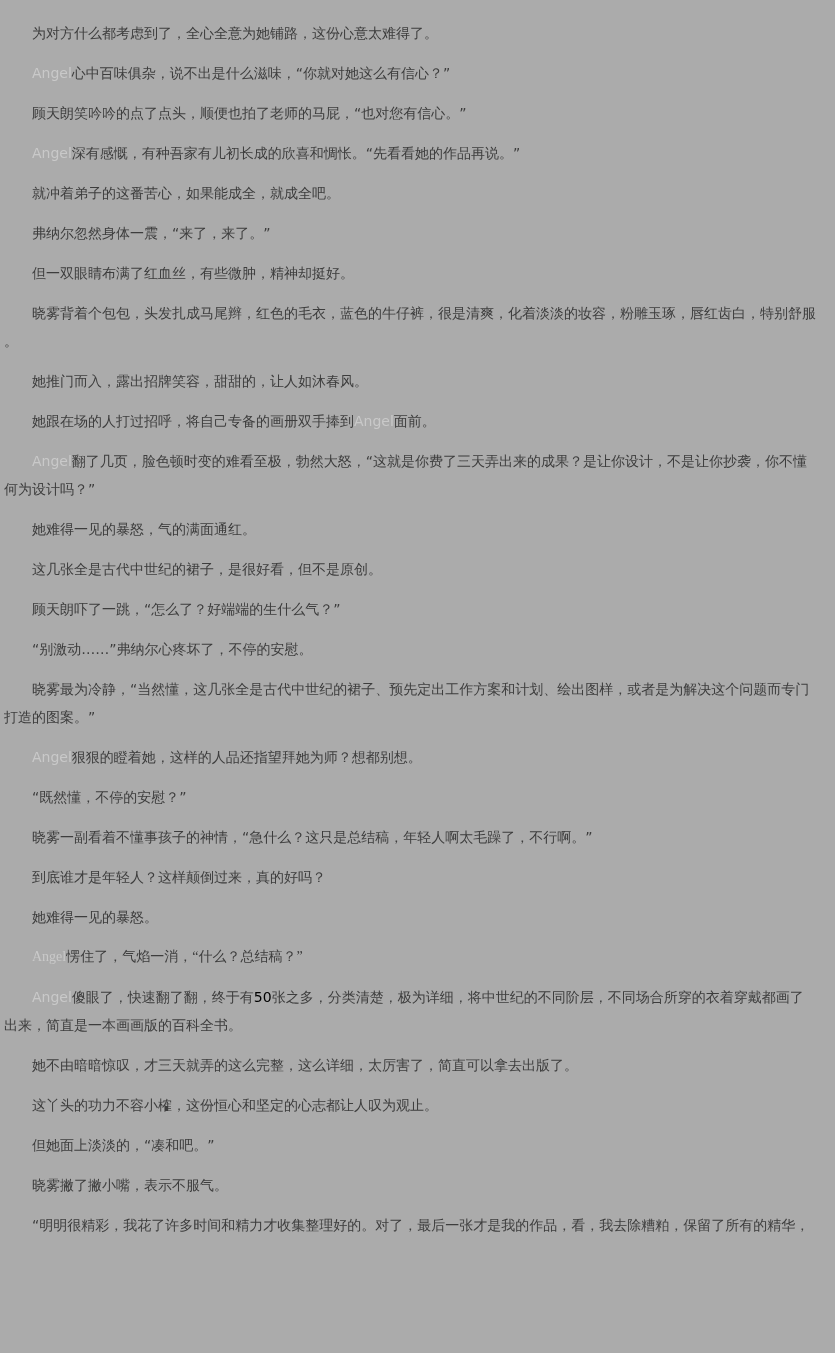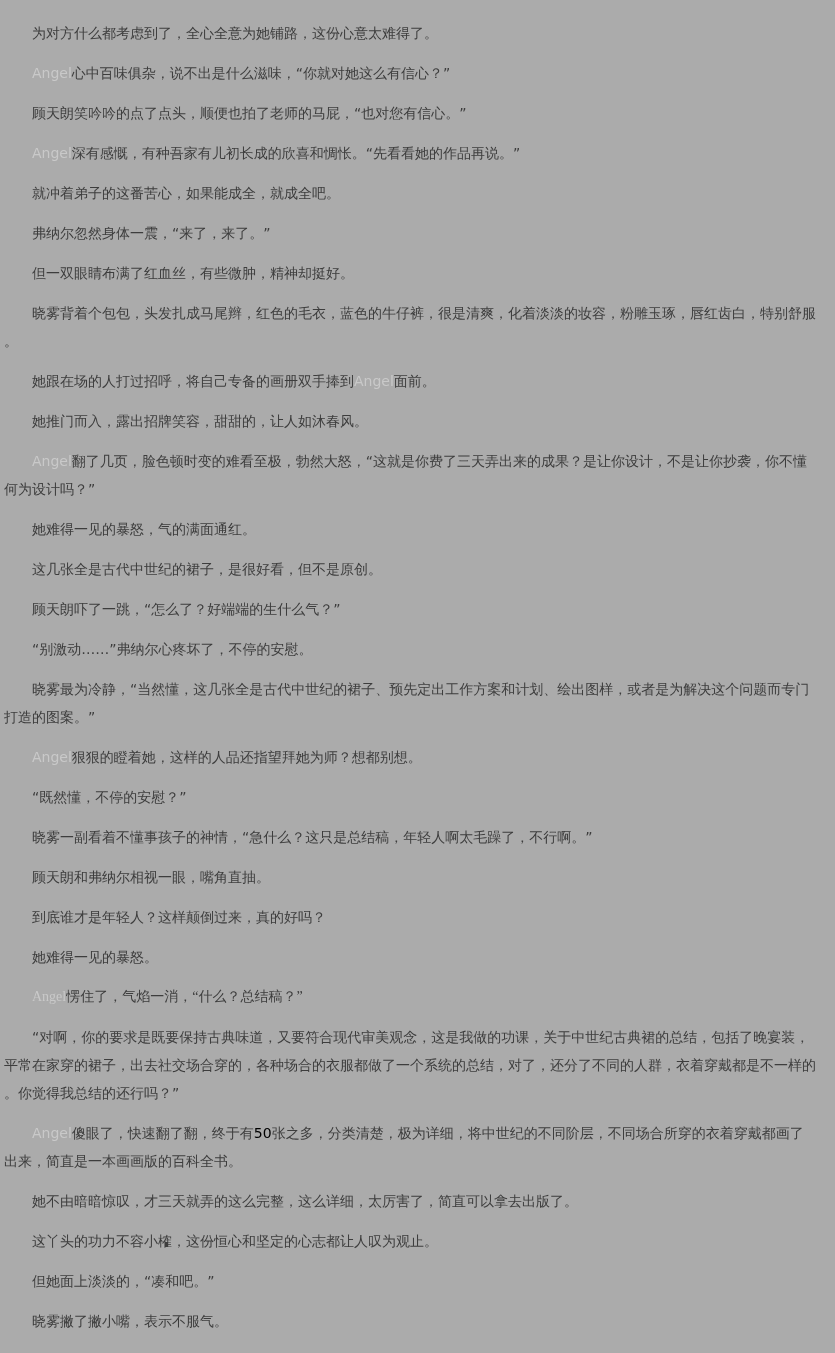--- a/index.html
+++ b/index.html
@@ -38,36 +38,34 @@
 <div class="page" style="background: rgb(171, 171, 171);">
   <div id="paragraph-list">
       <p class="novel-line" style="color: rgb(61, 61, 61);">为对方什么都考虑到了，全心全意为她铺路，这份心意太难得了。</p>
       <p class="novel-line" style="color: rgb(61, 61, 61);"><span class="ascii" style="color: rgb(201, 201, 201);">Angel</span>心中百味俱杂，说不出是什么滋味，“你就对她这么有信心？”</p>
       <p class="novel-line" style="color: rgb(61, 61, 61);">顾天朗笑吟吟的点了点头，顺便也拍了老师的马屁，“也对您有信心。”</p>
       <p class="novel-line" style="color: rgb(61, 61, 61);"><span class="ascii" style="color: rgb(201, 201, 201);">Angel</span>深有感慨，有种吾家有儿初长成的欣喜和惆怅。“先看看她的作品再说。”</p>
       <p class="novel-line" style="color: rgb(61, 61, 61);">就冲着弟子的这番苦心，如果能成全，就成全吧。</p>
       <p class="novel-line" style="color: rgb(61, 61, 61);">弗纳尔忽然身体一震，“来了，来了。”</p>
       <p class="novel-line" style="color: rgb(61, 61, 61);">但一双眼睛布满了红血丝，有些微肿，精神却挺好。</p>
       <p class="novel-line" style="color: rgb(61, 61, 61);">晓雾背着个包包，头发扎成马尾辫，红色的毛衣，蓝色的牛仔裤，很是清爽，化着淡淡的妆容，粉雕玉琢，唇红齿白，特别舒服。</p>
+      <p class="novel-line" style="color: rgb(61, 61, 61);">她推门而入，露出招牌笑容，甜甜的，让人如沐春风。</p>
       <p class="novel-line" style="color: rgb(61, 61, 61);">她跟在场的人打过招呼，将自己专备的画册双手捧到<span class="ascii" style="color: rgb(201, 201, 201);">Angel</span>面前。</p>
-      <p class="novel-line" style="color: rgb(61, 61, 61);">她推门而入，露出招牌笑容，甜甜的，让人如沐春风。</p>
       <p class="novel-line" style="color: rgb(61, 61, 61);"><span class="ascii" style="color: rgb(201, 201, 201);">Angel</span>翻了几页，脸色顿时变的难看至极，勃然大怒，“这就是你费了三天弄出来的成果？是让你设计，不是让你抄袭，你不懂何为设计吗？”</p>
       <p class="novel-line" style="color: rgb(61, 61, 61);">她难得一见的暴怒，气的满面通红。</p>
       <p class="novel-line" style="color: rgb(61, 61, 61);">这几张全是古代中世纪的裙子，是很好看，但不是原创。</p>
       <p class="novel-line" style="color: rgb(61, 61, 61);">顾天朗吓了一跳，“怎么了？好端端的生什么气？”</p>
       <p class="novel-line" style="color: rgb(61, 61, 61);">“别激动……”弗纳尔心疼坏了，不停的安慰。</p>
       <p class="novel-line" style="color: rgb(61, 61, 61);">晓雾最为冷静，“当然懂，这几张全是古代中世纪的裙子、预先定出工作方案和计划、绘出图样，或者是为解决这个问题而专门打造的图案。”</p>
       <p class="novel-line" style="color: rgb(61, 61, 61);"><span class="ascii" style="color: rgb(201, 201, 201);">Angel</span>狠狠的瞪着她，这样的人品还指望拜她为师？想都别想。</p>
       <p class="novel-line" style="color: rgb(61, 61, 61);">“既然懂，不停的安慰？”</p>
       <p class="novel-line" style="color: rgb(61, 61, 61);">晓雾一副看着不懂事孩子的神情，“急什么？这只是总结稿，年轻人啊太毛躁了，不行啊。”</p>
-      <p class="novel-line" style="color: rgb(61, 61, 61);">顾天朗和弗纳尔相视一眼，嘴角直抽。</p>
       <p class="novel-line" style="color: rgb(61, 61, 61);">到底谁才是年轻人？这样颠倒过来，真的好吗？</p>
       <p class="novel-line" style="color: rgb(61, 61, 61);">她难得一见的暴怒。</p>
       <p class="novel-line" style="color: rgb(61, 61, 61); font-family: Liberation Serif, serif;"><span class="ascii" style="color: rgb(201, 201, 201);">Angel</span>愣住了，气焰一消，“什么？总结稿？”</p>
-      <p class="novel-line" style="color: rgb(61, 61, 61);">“对啊，你的要求是既要保持古典味道，又要符合现代审美观念，这是我做的功课，关于中世纪古典裙的总结，包括了晚宴装，平常在家穿的裙子，出去社交场合穿的，各种场合的衣服都做了一个系统的总结，对了，还分了不同的人群，衣着穿戴都是不一样的。你觉得我总结的还行吗？”</p>
       <p class="novel-line" style="color: rgb(61, 61, 61);"><span class="ascii" style="color: rgb(201, 201, 201);">Angel</span>傻眼了，快速翻了翻，终于有<span class="ascii" style="color: #000000;">50</span>张之多，分类清楚，极为详细，将中世纪的不同阶层，不同场合所穿的衣着穿戴都画了出来，简直是一本画画版的百科全书。</p>
       <p class="novel-line" style="color: rgb(61, 61, 61);">她不由暗暗惊叹，才三天就弄的这么完整，这么详细，太厉害了，简直可以拿去出版了。</p>
       <p class="novel-line" style="color: rgb(61, 61, 61);">这丫头的功力不容小榷，这份恒心和坚定的心志都让人叹为观止。</p>
       <p class="novel-line" style="color: rgb(61, 61, 61);">但她面上淡淡的，“凑和吧。”</p>
       <p class="novel-line" style="color: rgb(61, 61, 61);">晓雾撇了撇小嘴，表示不服气。</p>
       <p class="novel-line" style="color: rgb(61, 61, 61);">“明明很精彩，我花了许多时间和精力才收集整理好的。对了，最后一张才是我的作品，看，我去除糟粕，保留了所有的精华，</p>
     </div>
 </div>
 
 </body></html>

